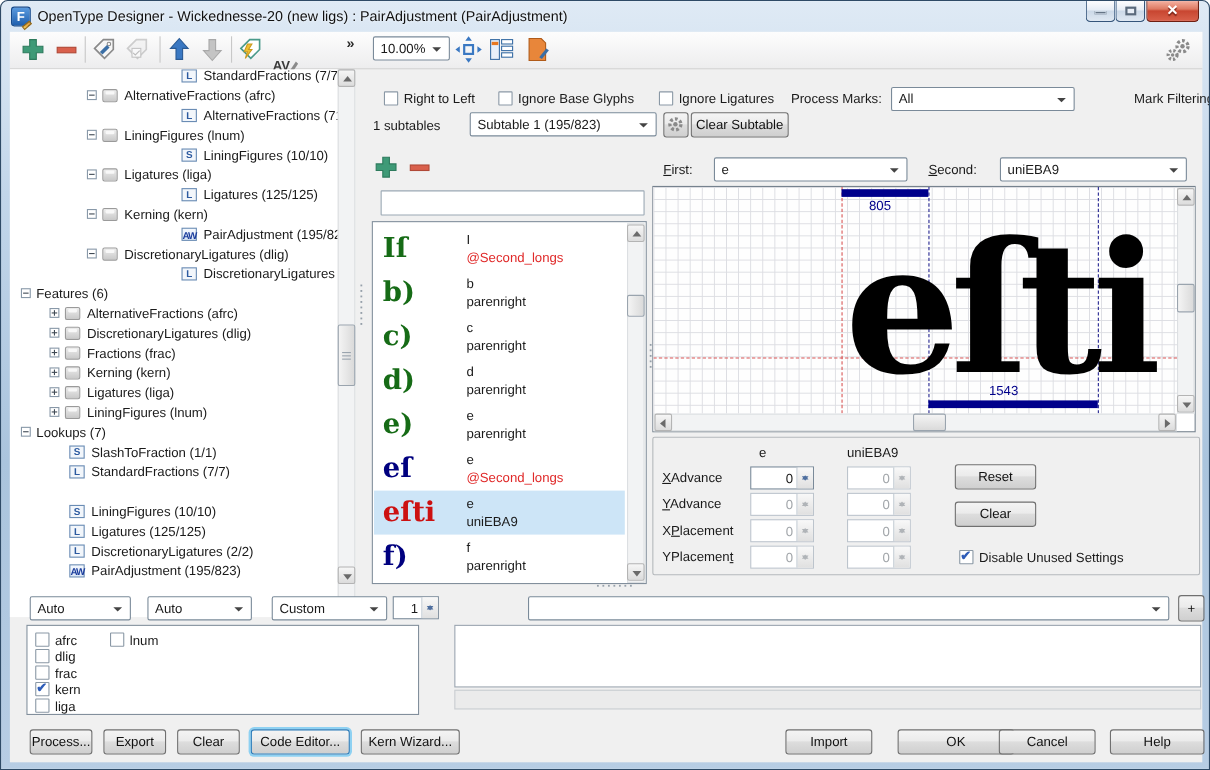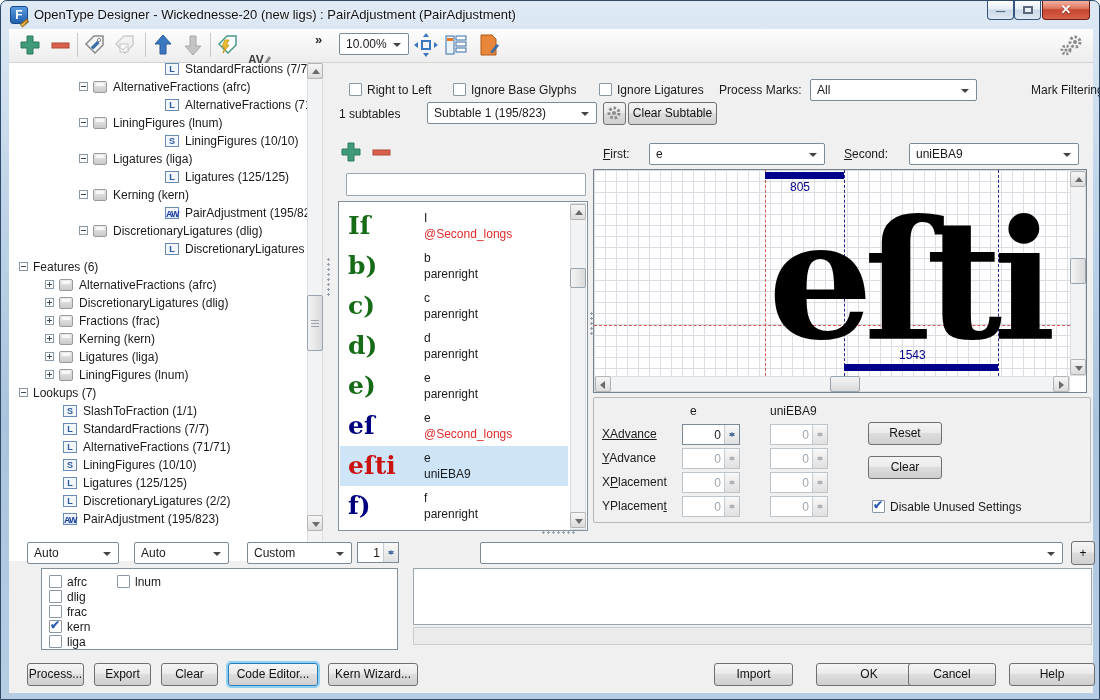--- a/index.html
+++ b/index.html
@@ -107,21 +107,21 @@
   .hline { position:absolute; left:0; right:0; height:0; }
   .dash-red-v { border-left:1px dashed #d95555; } .dash-red-h { border-top:1px dashed #d95555; }
   .dash-navy-v { border-left:1px dashed #23238f; }
   .mbar { position:absolute; height:7px; background:#00008b; }
   .mlabel { position:absolute; color:#00008b; font-size:12px; }
   .canvas-glyph { position:absolute; left:174px; top:28px; font-family:"DejaVu Serif", serif;
     font-weight:bold; font-size:165px; line-height:1; letter-spacing:-9px; color:#000; }
   
   #adjust { position:absolute; left:584px; top:368px; width:498px; height:126px; border:1px solid #b4b8bc; border-radius:2px; background:#f0f0f0; }
   
-  #featbox { position:absolute; left:32px; top:539px; width:357px; height:82px; background:#fff; border:1px solid #828f9c; }
+  #featbox { position:absolute; left:15px; top:539px; width:357px; height:82px; background:#fff; border:1px solid #828f9c; }
   #codearea { position:absolute; left:404px; top:539px; width:679px; height:57px; background:#fff; border:1px solid #9aa4ae; }
   #graybar { position:absolute; left:404px; top:598px; width:679px; height:18px; background:#ebebeb; border:1px solid #c9cdd1; }
   input.search { position:absolute; left:337px; top:144px; width:240px; height:23px; border:1px solid #9aa8b4; border-radius:1px;
     font-family:"Liberation Sans",sans-serif; font-size:12px; padding:0 5px; }
   .plusminus { font-weight:bold; }
 </style>
 </head>
 <body>
 
 <div id="win">
@@ -233,21 +233,20 @@
       <div class="trow ind-root" style="top:194px"><span class="exp"></span><span>Features (6)</span></div>
       <div class="trow ind-f" style="top:212px"><span class="exp plus"></span><span class="ic ic-feature"></span><span>AlternativeFractions (afrc)</span></div>
       <div class="trow ind-f" style="top:230px"><span class="exp plus"></span><span class="ic ic-feature"></span><span>DiscretionaryLigatures (dlig)</span></div>
       <div class="trow ind-f" style="top:248px"><span class="exp plus"></span><span class="ic ic-feature"></span><span>Fractions (frac)</span></div>
       <div class="trow ind-f" style="top:266px"><span class="exp plus"></span><span class="ic ic-feature"></span><span>Kerning (kern)</span></div>
       <div class="trow ind-f" style="top:284px"><span class="exp plus"></span><span class="ic ic-feature"></span><span>Ligatures (liga)</span></div>
       <div class="trow ind-f" style="top:302px"><span class="exp plus"></span><span class="ic ic-feature"></span><span>LiningFigures (lnum)</span></div>
       <div class="trow ind-root" style="top:320px"><span class="exp"></span><span>Lookups (7)</span></div>
       <div class="trow ind-l" style="top:338px"><span class="ic ic-lookup">S</span><span>SlashToFraction (1/1)</span></div>
       <div class="trow ind-l" style="top:356px"><span class="ic ic-lookup">L</span><span>StandardFractions (7/7)</span></div>
-      <div class="trow ind-l" style="top:374px"><span class="ic ic-lookup">L</span><span>AlternativeFractions (71/71)</span></div>
       <div class="trow ind-l" style="top:392px"><span class="ic ic-lookup">S</span><span>LiningFigures (10/10)</span></div>
       <div class="trow ind-l" style="top:410px"><span class="ic ic-lookup">L</span><span>Ligatures (125/125)</span></div>
       <div class="trow ind-l" style="top:428px"><span class="ic ic-lookup">L</span><span>DiscretionaryLigatures (2/2)</span></div>
       <div class="trow ind-l" style="top:446px"><span class="ic ic-pair">AW</span><span>PairAdjustment (195/823)</span></div>
     </div>
 
     <div class="sb-track" style="left:298px;top:34px;width:16px;height:498px;"></div>
     <div class="sb-btn sb-up" style="left:298px;top:34px;width:16px;height:16px;"></div>
     <div class="sb-btn sb-dn" style="left:298px;top:486px;width:16px;height:16px;"></div>
     <div class="sb-thumb" style="left:298px;top:266px;width:16px;height:56px;">
@@ -367,21 +366,21 @@
       <div class="sb-track" style="left:0px;top:206px;width:476px;height:16px;"></div>
       <div class="sb-btn sb-lf" style="left:1px;top:206px;width:16px;height:16px;"></div>
       <div class="sb-btn sb-rt" style="left:459px;top:206px;width:16px;height:16px;"></div>
       <div class="sb-thumb h" style="left:236px;top:206px;width:30px;height:16px;"></div>
     </div>
 
     <div id="adjust">
       <div class="lbl" style="left:96px;top:6px;">e</div>
       <div class="lbl" style="left:176px;top:6px;">uniEBA9</div>
 
-      <div class="lbl" style="left:8px;top:29px;text-decoration:underline;"><span></span><span class="u">X</span><span>Advance</span></div>
+      <div class="lbl" style="left:8px;top:29px;"><span></span><span class="u">X</span><span>Advance</span></div>
       <div class="spin" style="left:88px;top:26px;width:58px;">
           <span class="num">0</span>
           <span class="arrows"></span>
         </div>
       <div class="spin dis" style="left:176px;top:26px;width:58px;">
           <span class="num">0</span>
           <span class="arrows"></span>
         </div>
 
       <div class="lbl" style="left:8px;top:53px;"><span></span><span class="u">Y</span><span>Advance</span></div>

